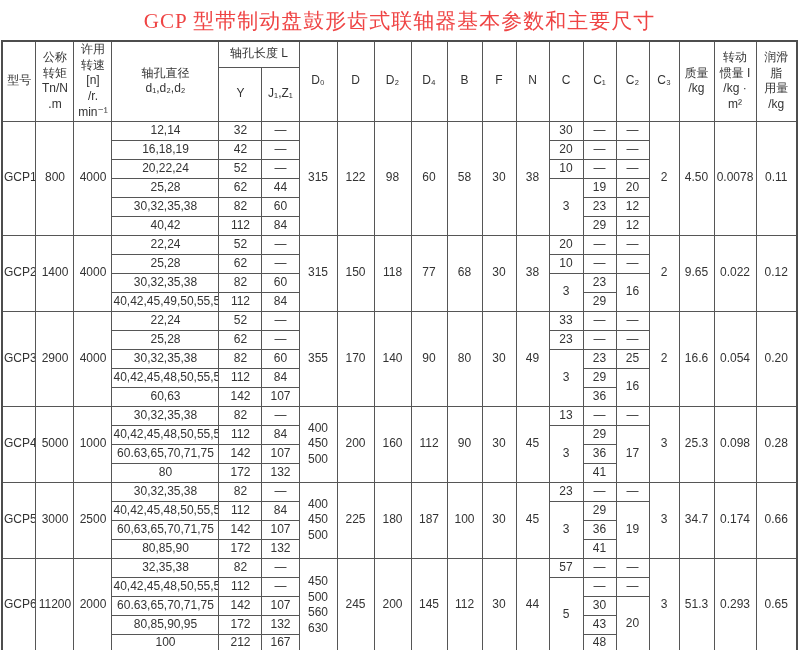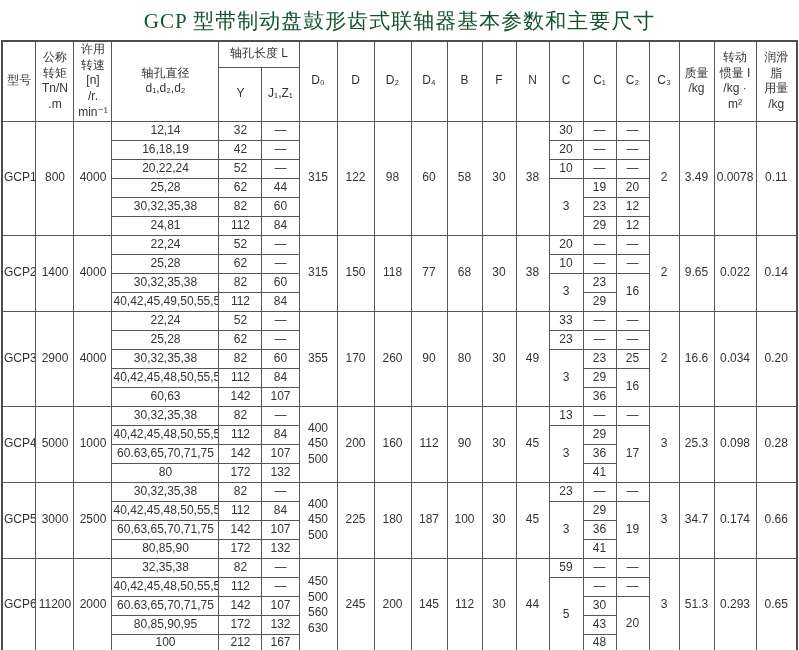--- a/index.html
+++ b/index.html
@@ -4,21 +4,21 @@
 <style>
   html,body { margin:0; padding:0; background:#ffffff; }
   body {
     width:799px; height:650px; overflow:hidden;
     font-family:"Liberation Sans","DejaVu Sans",sans-serif;
     color:#333333;
   }
   .title {
     text-align:center;
     font-family:"Liberation Serif","DejaVu Serif",serif;
-    font-size:21px; color:#14532d;
+    font-size:21px; color:#ef4444;
     padding:7px 0 5px 0; letter-spacing:1px;
     white-space:nowrap;
   }
   table.spec {
     border-collapse:collapse; table-layout:fixed;
     width:791px; margin:0 auto;
     border:2px solid #4d4d4d;
   }
   .spec th, .spec td {
     border:1px solid #565656;
@@ -115,21 +115,21 @@
       <td rowspan="6">122</td>
       <td rowspan="6">98</td>
       <td rowspan="6">60</td>
       <td rowspan="6">58</td>
       <td rowspan="6">30</td>
       <td rowspan="6">38</td>
       <td>30</td>
       <td>—</td>
       <td>—</td>
       <td rowspan="6">2</td>
-      <td rowspan="6">3.49</td>
+      <td rowspan="6">4.50</td>
       <td rowspan="6">0.0078</td>
       <td rowspan="6">0.11</td>
     </tr>
     <tr>
       <td>16,18,19</td>
       <td>42</td>
       <td>—</td>
       <td>20</td>
       <td>—</td>
       <td>—</td>
@@ -151,21 +151,21 @@
       <td>20</td>
     </tr>
     <tr>
       <td>30,32,35,38</td>
       <td>82</td>
       <td>60</td>
       <td>23</td>
       <td>12</td>
     </tr>
     <tr>
-      <td>24,81</td>
+      <td>40,42</td>
       <td>112</td>
       <td>84</td>
       <td>29</td>
       <td>12</td>
     </tr>
 
     <tr>
       <td rowspan="4">GCP2</td>
       <td rowspan="4">1400</td>
       <td rowspan="4">4000</td>
@@ -178,21 +178,21 @@
       <td rowspan="4">77</td>
       <td rowspan="4">68</td>
       <td rowspan="4">30</td>
       <td rowspan="4">38</td>
       <td>20</td>
       <td>—</td>
       <td>—</td>
       <td rowspan="4">2</td>
       <td rowspan="4">9.65</td>
       <td rowspan="4">0.022</td>
-      <td rowspan="4">0.14</td>
+      <td rowspan="4">0.12</td>
     </tr>
     <tr>
       <td>25,28</td>
       <td>62</td>
       <td>—</td>
       <td>10</td>
       <td>—</td>
       <td>—</td>
     </tr>
     <tr>
@@ -212,31 +212,31 @@
 
     <tr>
       <td rowspan="5">GCP3</td>
       <td rowspan="5">2900</td>
       <td rowspan="5">4000</td>
       <td>22,24</td>
       <td>52</td>
       <td>—</td>
       <td rowspan="5">355</td>
       <td rowspan="5">170</td>
-      <td rowspan="5">260</td>
+      <td rowspan="5">140</td>
       <td rowspan="5">90</td>
       <td rowspan="5">80</td>
       <td rowspan="5">30</td>
       <td rowspan="5">49</td>
       <td>33</td>
       <td>—</td>
       <td>—</td>
       <td rowspan="5">2</td>
       <td rowspan="5">16.6</td>
-      <td rowspan="5">0.034</td>
+      <td rowspan="5">0.054</td>
       <td rowspan="5">0.20</td>
     </tr>
     <tr>
       <td>25,28</td>
       <td>62</td>
       <td>—</td>
       <td>23</td>
       <td>—</td>
       <td>—</td>
     </tr>
@@ -362,21 +362,21 @@
       <td rowspan="5">450
 500
 560
 630</td>
       <td rowspan="5">245</td>
       <td rowspan="5">200</td>
       <td rowspan="5">145</td>
       <td rowspan="5">112</td>
       <td rowspan="5">30</td>
       <td rowspan="5">44</td>
-      <td>59</td>
+      <td>57</td>
       <td>—</td>
       <td>—</td>
       <td rowspan="5">3</td>
       <td rowspan="5">51.3</td>
       <td rowspan="5">0.293</td>
       <td rowspan="5">0.65</td>
     </tr>
     <tr>
       <td>40,42,45,48,50,55,56</td>
       <td>112</td>

